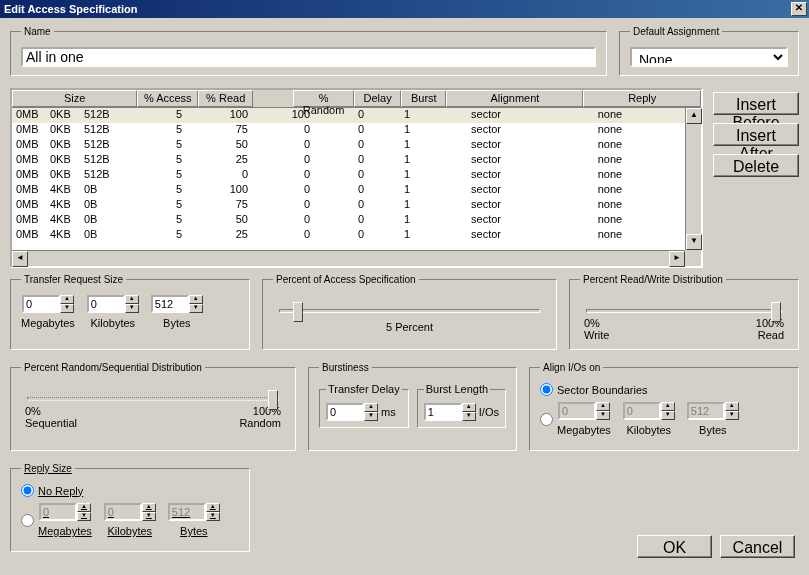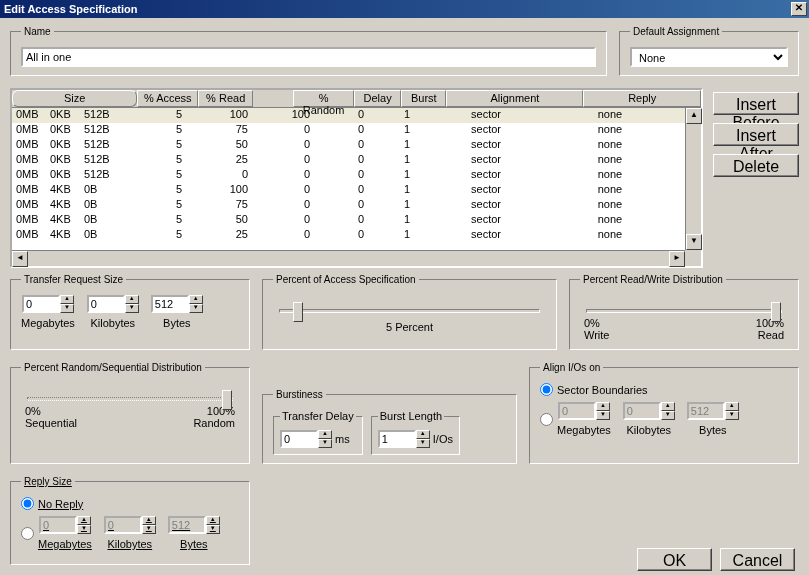--- a/index.html
+++ b/index.html
@@ -44,39 +44,39 @@
   color: #000;
   background:#d4d0c8;
 }
 .row-top { display:flex; gap:12px; }
 .name-box { flex:1; }
 .default-box { width: 180px; }
 input.textfield, select.dropdown {
   width: 100%;
   border: 2px inset #fff;
   background:#fff;
-  font-size:11px;
+  font-size:14px;
   padding: 2px 3px;
   height: 20px;
 }
 select.dropdown { height:20px; }
 .grid-area { display:flex; gap:10px; margin-top:6px; }
 .table-wrap {
   border:2px inset #fff;
   background:#fff;
   width: 693px;
   height: 180px;
   position:relative;
 }
 .thead-row { display:flex; background:#d4d0c8; border-bottom:1px solid #808080; height:18px; }
 .thead-row .th {
   border:1px solid #fff; border-right-color:#808080; border-bottom-color:#808080;
   padding:1px 4px; font-size:11px; text-align:center;
 }
-.th-size{width:128px;text-align:left;border-radius:6px;}
+.th-size{width:128px;text-align:left;}
 .th-acc{width:62px;}
 .th-read{width:56px;}
 .th-rand{width:62px;margin-left:40px;}
 .th-delay{width:48px;}
 .th-burst{width:46px;}
 .th-align{width:140px;}
 .th-reply{width:120px;}
 .tbody { overflow:hidden; }
 .tr { display:flex; font-size:11px; height:15px; }
 .tr.sel { background:#ece9d8; }
@@ -137,22 +137,22 @@
   position:relative;margin:14px 6px 4px 6px;
 }
 .slider-thumb{
   position:absolute;top:-8px;width:10px;height:20px;background:#d4d0c8;
   border:1px solid #fff;border-right-color:#404040;border-bottom-color:#404040;
   cursor:pointer;
 }
 .slider-labels{display:flex;justify-content:space-between;font-size:11px;padding:0 4px;}
 .center-txt{text-align:center;font-size:11px;margin-top:8px;}
 .bot-row{display:flex;gap:12px;margin-top:6px;}
-.rand-box{width:240px;}
-.burst-box{flex:1;margin-top:27px;}
+.rand-box{width:286px;}
+.burst-box{flex:1;}
 .align-box{width:270px;}
 .inner-group{display:flex;gap:8px;}
 .radio-row{display:flex;align-items:center;gap:4px;margin-bottom:6px;}
 input[type=radio]{margin:0;}
 .footer-btns{display:flex;justify-content:flex-end;gap:8px;margin-top:10px;padding-right:4px;}
 fieldset.inner{border:1px solid #808080;border-right-color:#fff;border-bottom-color:#fff;padding:8px 6px 6px 6px;}
 fieldset.inner legend{font-size:11px;padding:0 2px;background:#d4d0c8;}
 .reply-box{width:240px;text-decoration:underline;}
 </style>
 </head>

